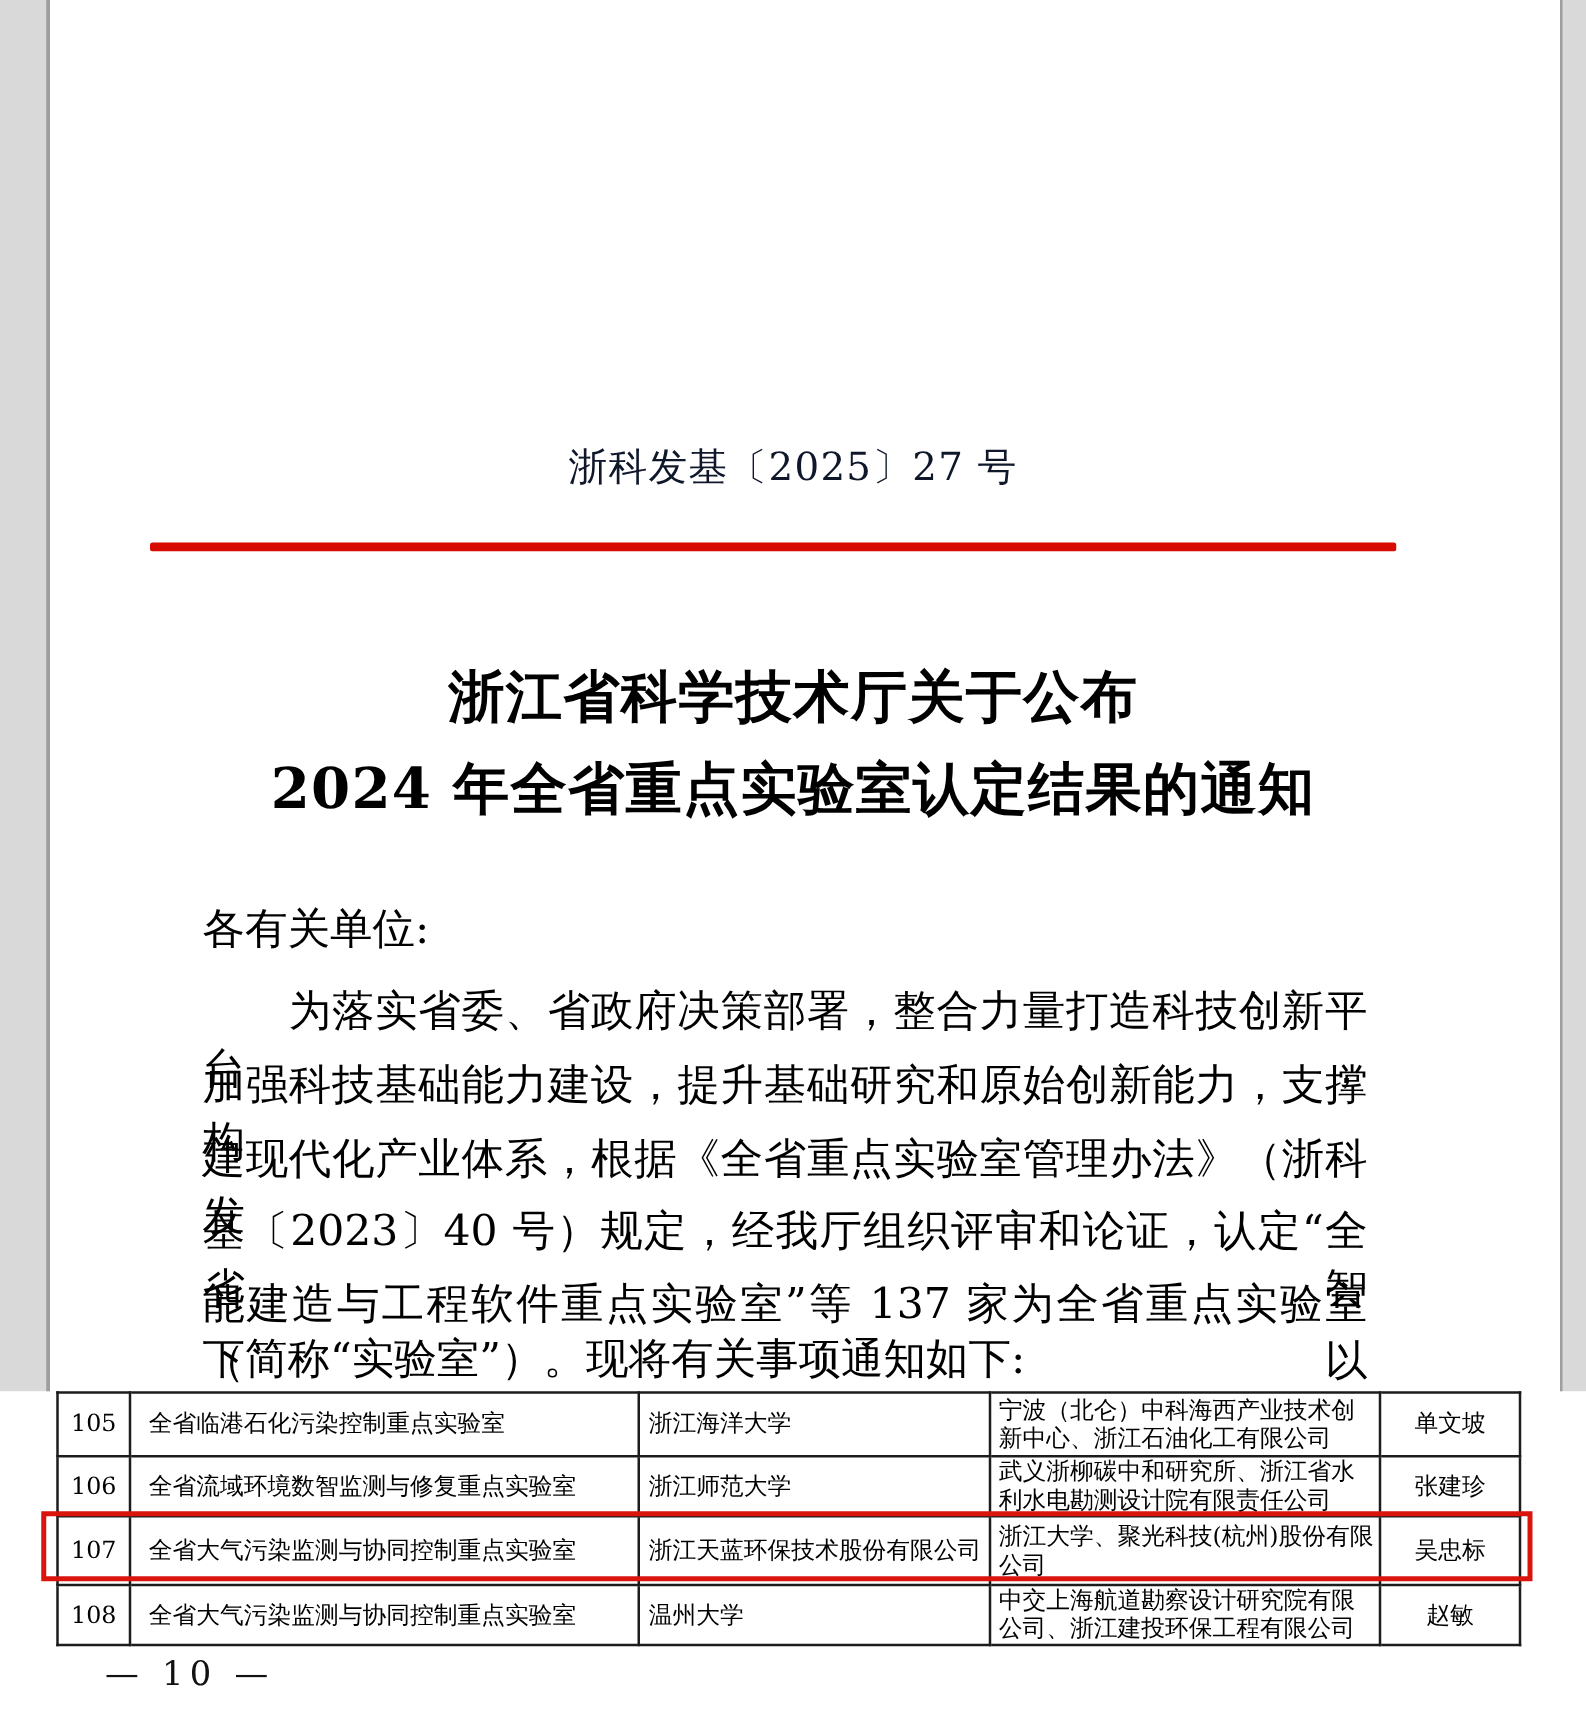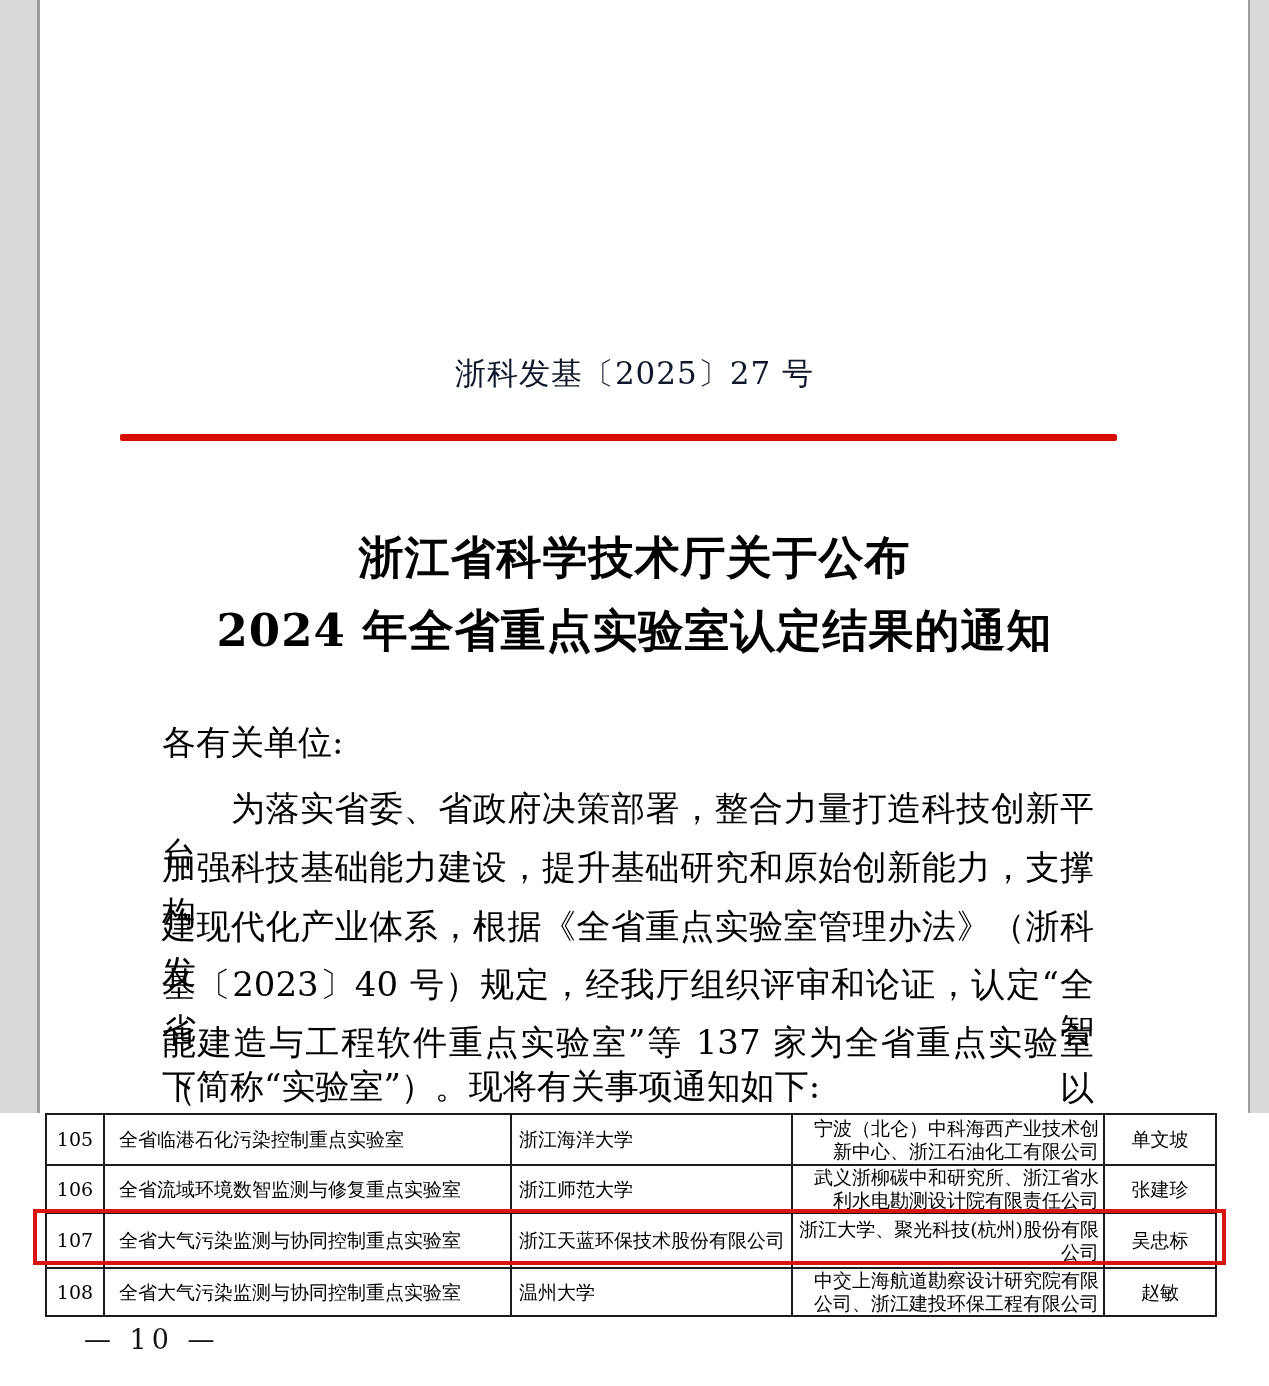--- a/index.html
+++ b/index.html
@@ -77,21 +77,21 @@
   }
   .lab-table td{
     border:2px solid #1c1c1c;
     vertical-align:middle;
     line-height:23px;
     overflow:hidden;
   }
   td.c-no{text-align:center;}
   td.c-lab{padding-left:14px;text-align:left;border-radius:14px;}
   td.c-inst{padding-left:7px;padding-right:4px;text-align:left;}
-  td.c-part{padding-left:6px;padding-right:4px;text-align:right;}
+  td.c-part{padding-left:6px;padding-right:4px;text-align:left;}
   td.c-dir{text-align:center;}
 
   .highlight-box{
     position:absolute;left:33px;top:1209px;width:1193px;height:56px;
     border:4px solid var(--highlight-red);
     background:transparent;
     pointer-events:none;
     z-index:5;
   }
 

